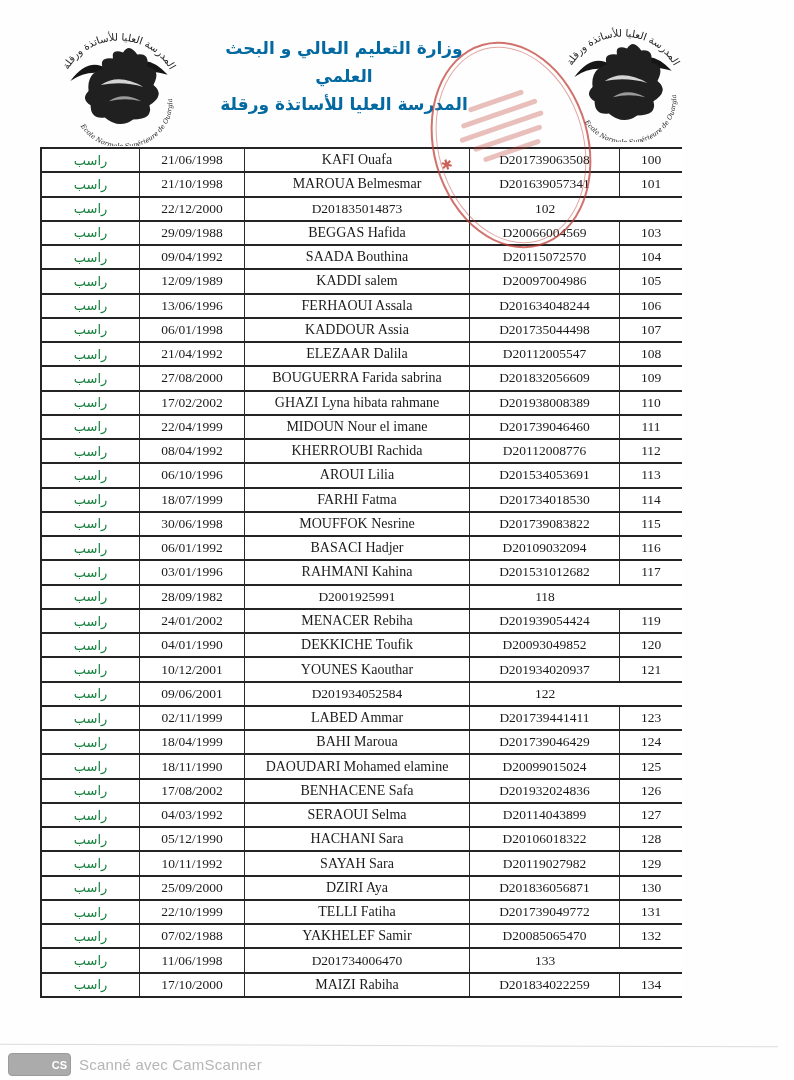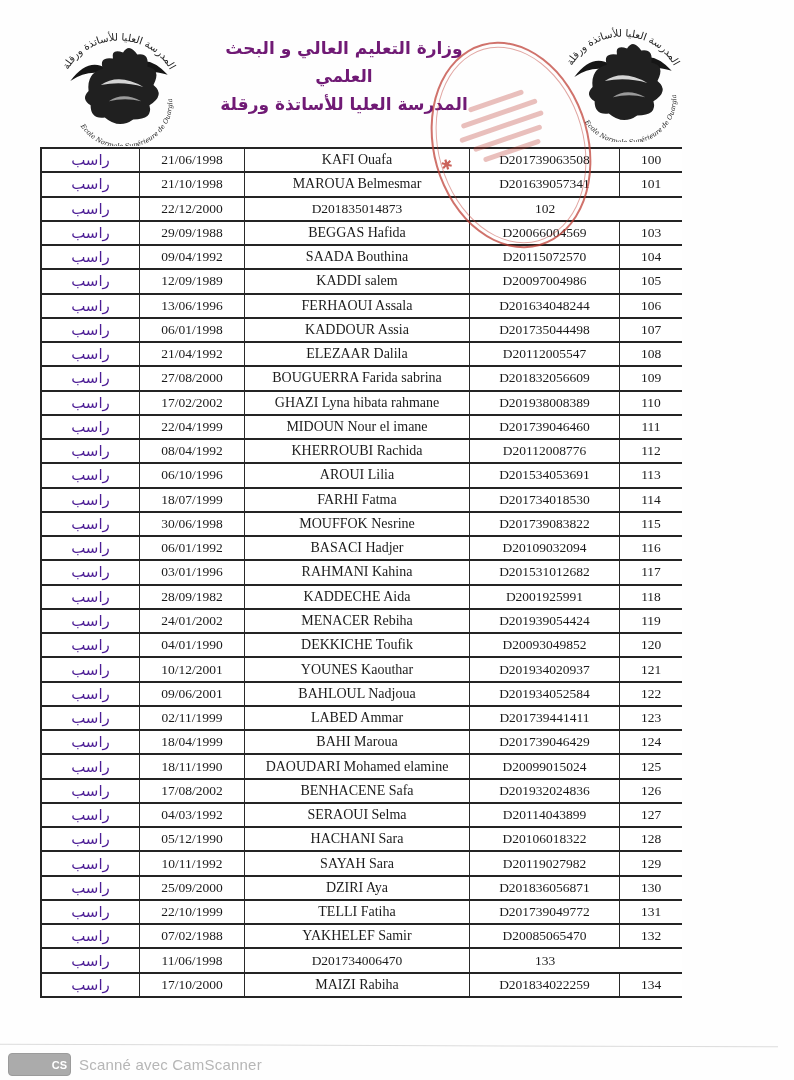--- a/index.html
+++ b/index.html
@@ -6,21 +6,21 @@
   body{
     width:794px;height:1080px;position:relative;background:#ffffff;
     font-family:"Liberation Serif", serif;overflow:hidden;
   }
   .page{position:absolute;inset:0;background:#fefefe;}
 
   
   .hdr-text{
     position:absolute;top:34px;left:210px;width:268px;text-align:center;
     font-family:"DejaVu Sans", sans-serif;font-weight:bold;
-    font-size:17px;line-height:28px;color:#701a75;direction:rtl;
+    font-size:17px;line-height:28px;color:#0369a1;direction:rtl;
   }
   .emblem{position:absolute;width:142px;height:120px;}
   .emblem.left{left:48px;top:26px;}
   .emblem.right{left:552px;top:22px;}
 
   
   .stamp{
     position:absolute;left:433px;top:40px;width:156px;height:210px;
     transform:rotate(-16deg);pointer-events:none;z-index:5;
   }
@@ -46,21 +46,21 @@
     background:#fff;z-index:1;
   }
   .trow{
     display:grid;grid-template-columns:98px 105px 225px 150px 62px;
     border-bottom:2px solid #242424;box-sizing:border-box;
   }
   .cell{
     border-right:1.8px solid #2a2a2a;display:flex;align-items:center;justify-content:center;
     font-size:13.5px;color:#1b1b1b;white-space:nowrap;overflow:hidden;box-sizing:border-box;
   }
-  .c-result{font-family:"DejaVu Sans",sans-serif;font-size:15px;color:#4c1d95;}
+  .c-result{font-family:"DejaVu Sans",sans-serif;font-size:13px;color:#15803d;}
   .c-name{font-size:14px;}
   .c-num{border-right:none;}
 
   
   .scan-edge{position:absolute;left:0;top:1045px;width:778px;height:1px;background:#dcdcdc;transform:rotate(.2deg);}
   .footer{
     position:absolute;left:8px;top:1053px;display:flex;align-items:center;gap:8px;
     font-family:"Liberation Sans",sans-serif;
   }
   .cs-badge{
@@ -270,21 +270,20 @@
       <div class="cell c-result">راسب</div>
       <div class="cell c-date">03/01/1996</div>
       <div class="cell c-name">RAHMANI Kahina</div>
       <div class="cell c-id">D201531012682</div>
       <div class="cell c-num">117</div>
     </div>
 
     <div class="trow">
       <div class="cell c-result">راسب</div>
       <div class="cell c-date">28/09/1982</div>
-      <div class="cell c-name">KADDECHE Aida</div>
       <div class="cell c-id">D2001925991</div>
       <div class="cell c-num">118</div>
     </div>
 
     <div class="trow">
       <div class="cell c-result">راسب</div>
       <div class="cell c-date">24/01/2002</div>
       <div class="cell c-name">MENACER Rebiha</div>
       <div class="cell c-id">D201939054424</div>
       <div class="cell c-num">119</div>
@@ -302,21 +301,20 @@
       <div class="cell c-result">راسب</div>
       <div class="cell c-date">10/12/2001</div>
       <div class="cell c-name">YOUNES Kaouthar</div>
       <div class="cell c-id">D201934020937</div>
       <div class="cell c-num">121</div>
     </div>
 
     <div class="trow">
       <div class="cell c-result">راسب</div>
       <div class="cell c-date">09/06/2001</div>
-      <div class="cell c-name">BAHLOUL Nadjoua</div>
       <div class="cell c-id">D201934052584</div>
       <div class="cell c-num">122</div>
     </div>
 
     <div class="trow">
       <div class="cell c-result">راسب</div>
       <div class="cell c-date">02/11/1999</div>
       <div class="cell c-name">LABED Ammar</div>
       <div class="cell c-id">D201739441411</div>
       <div class="cell c-num">123</div>

